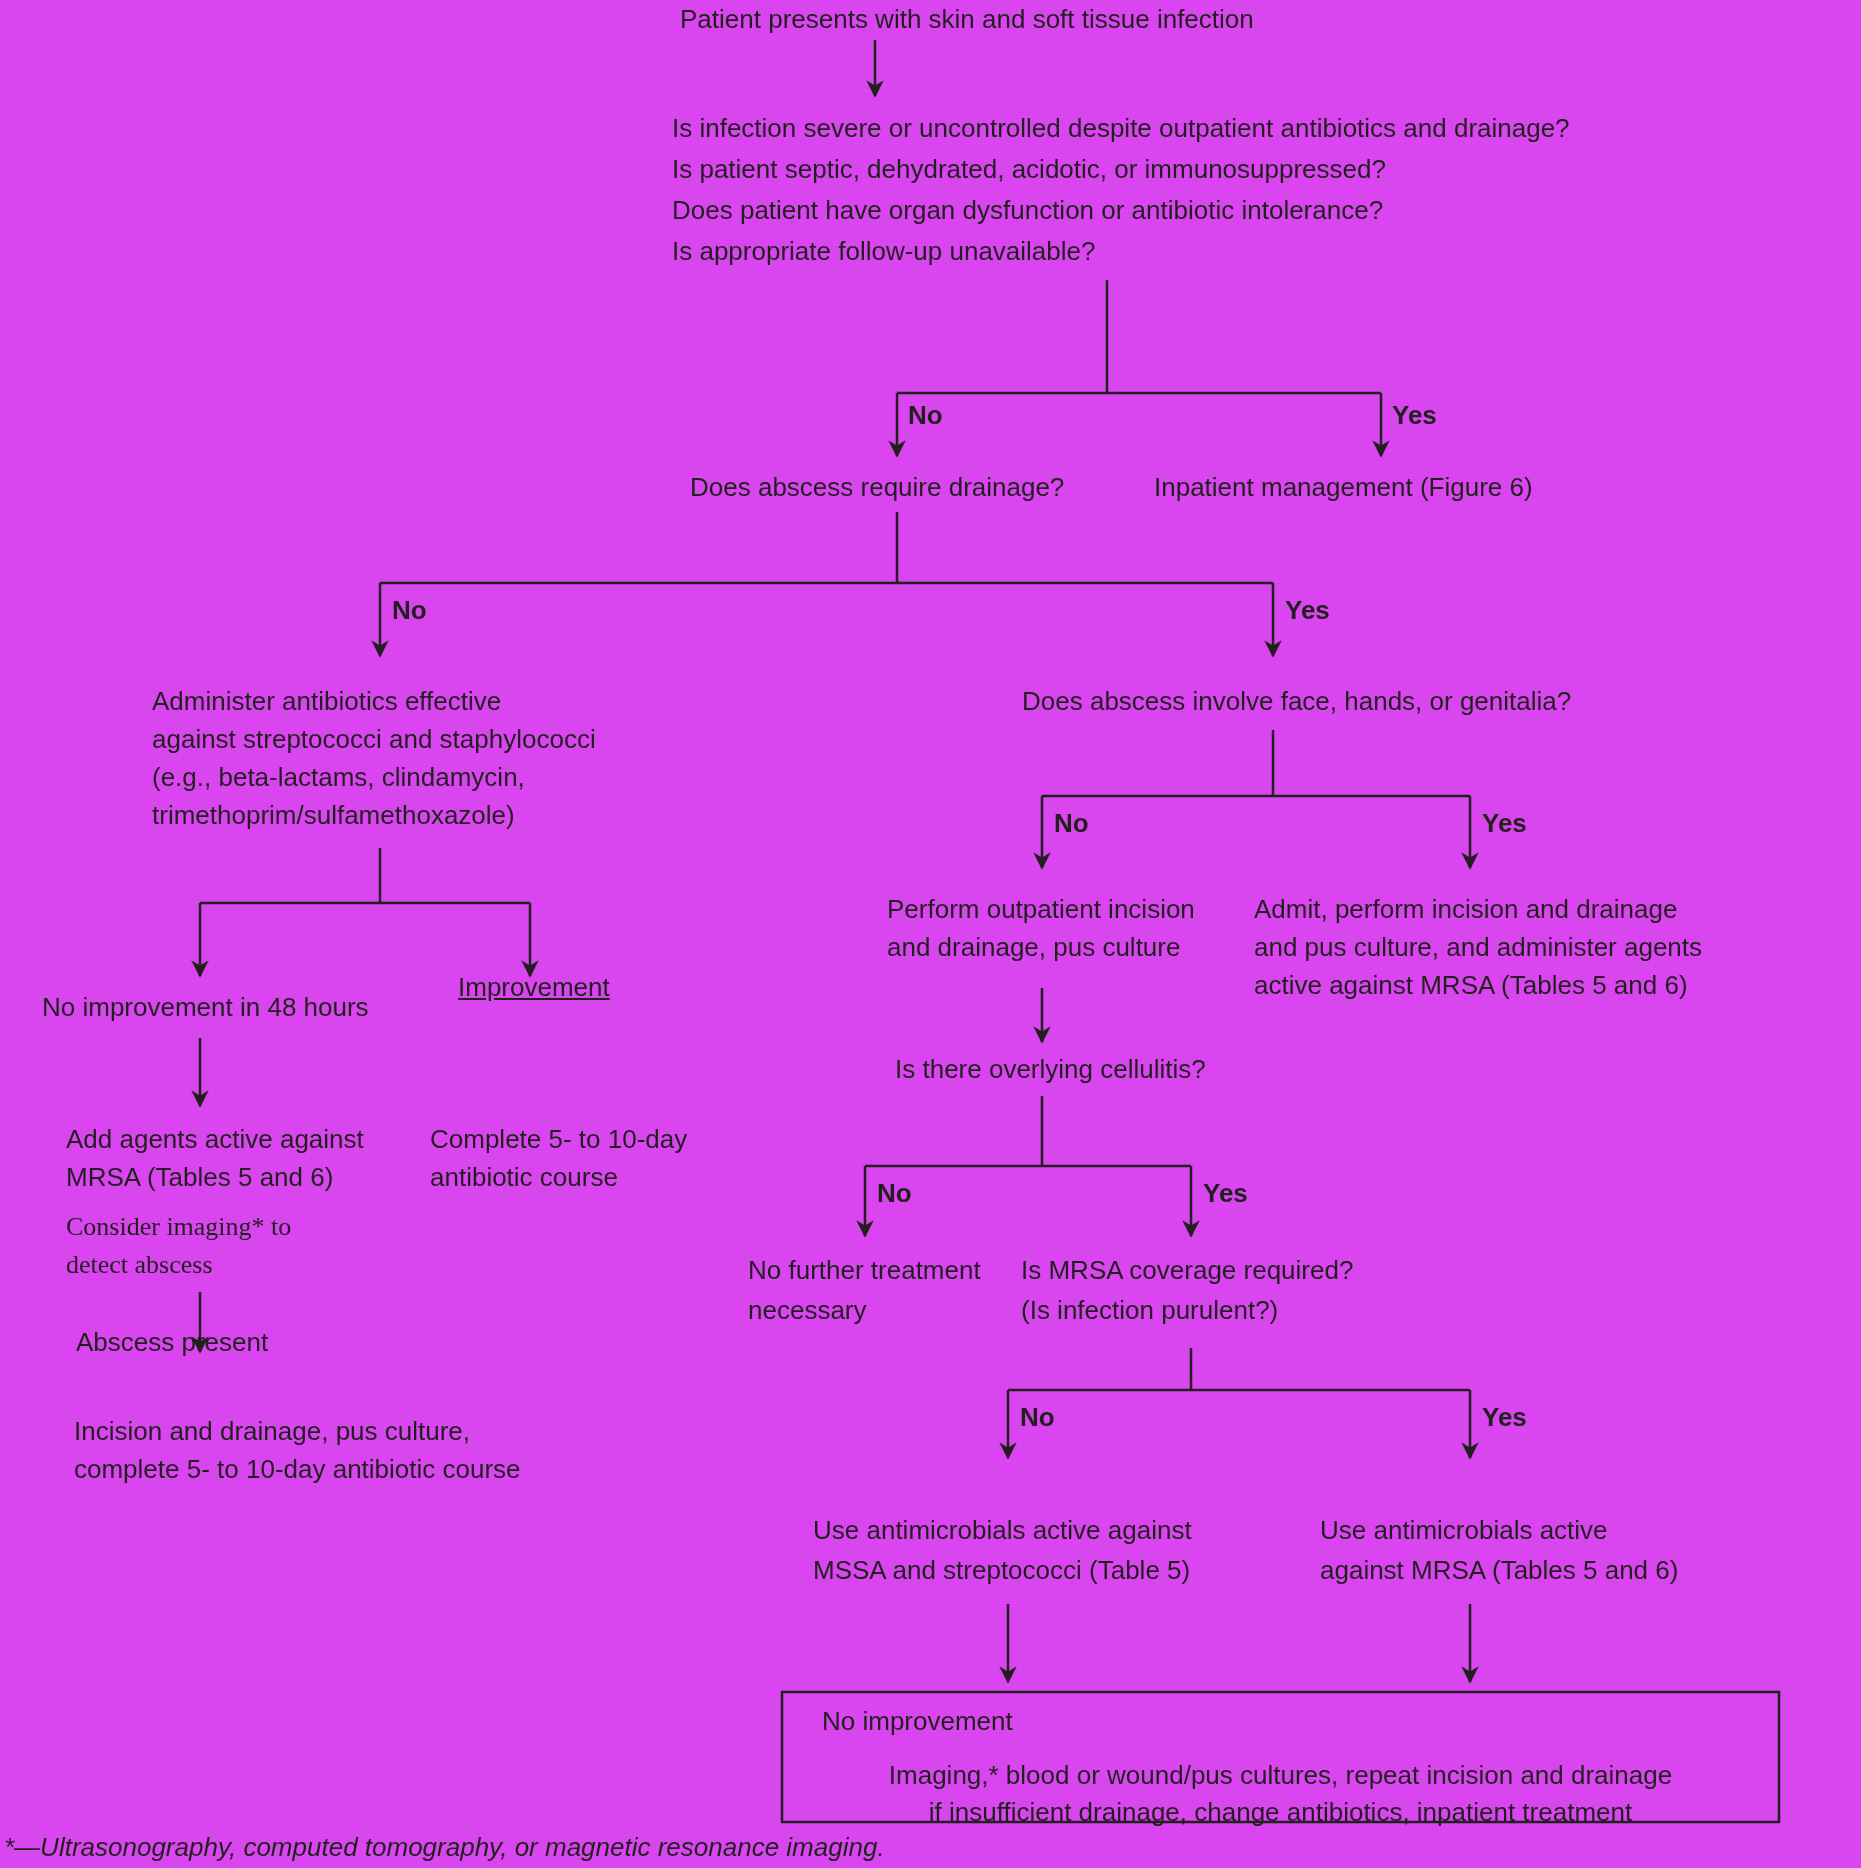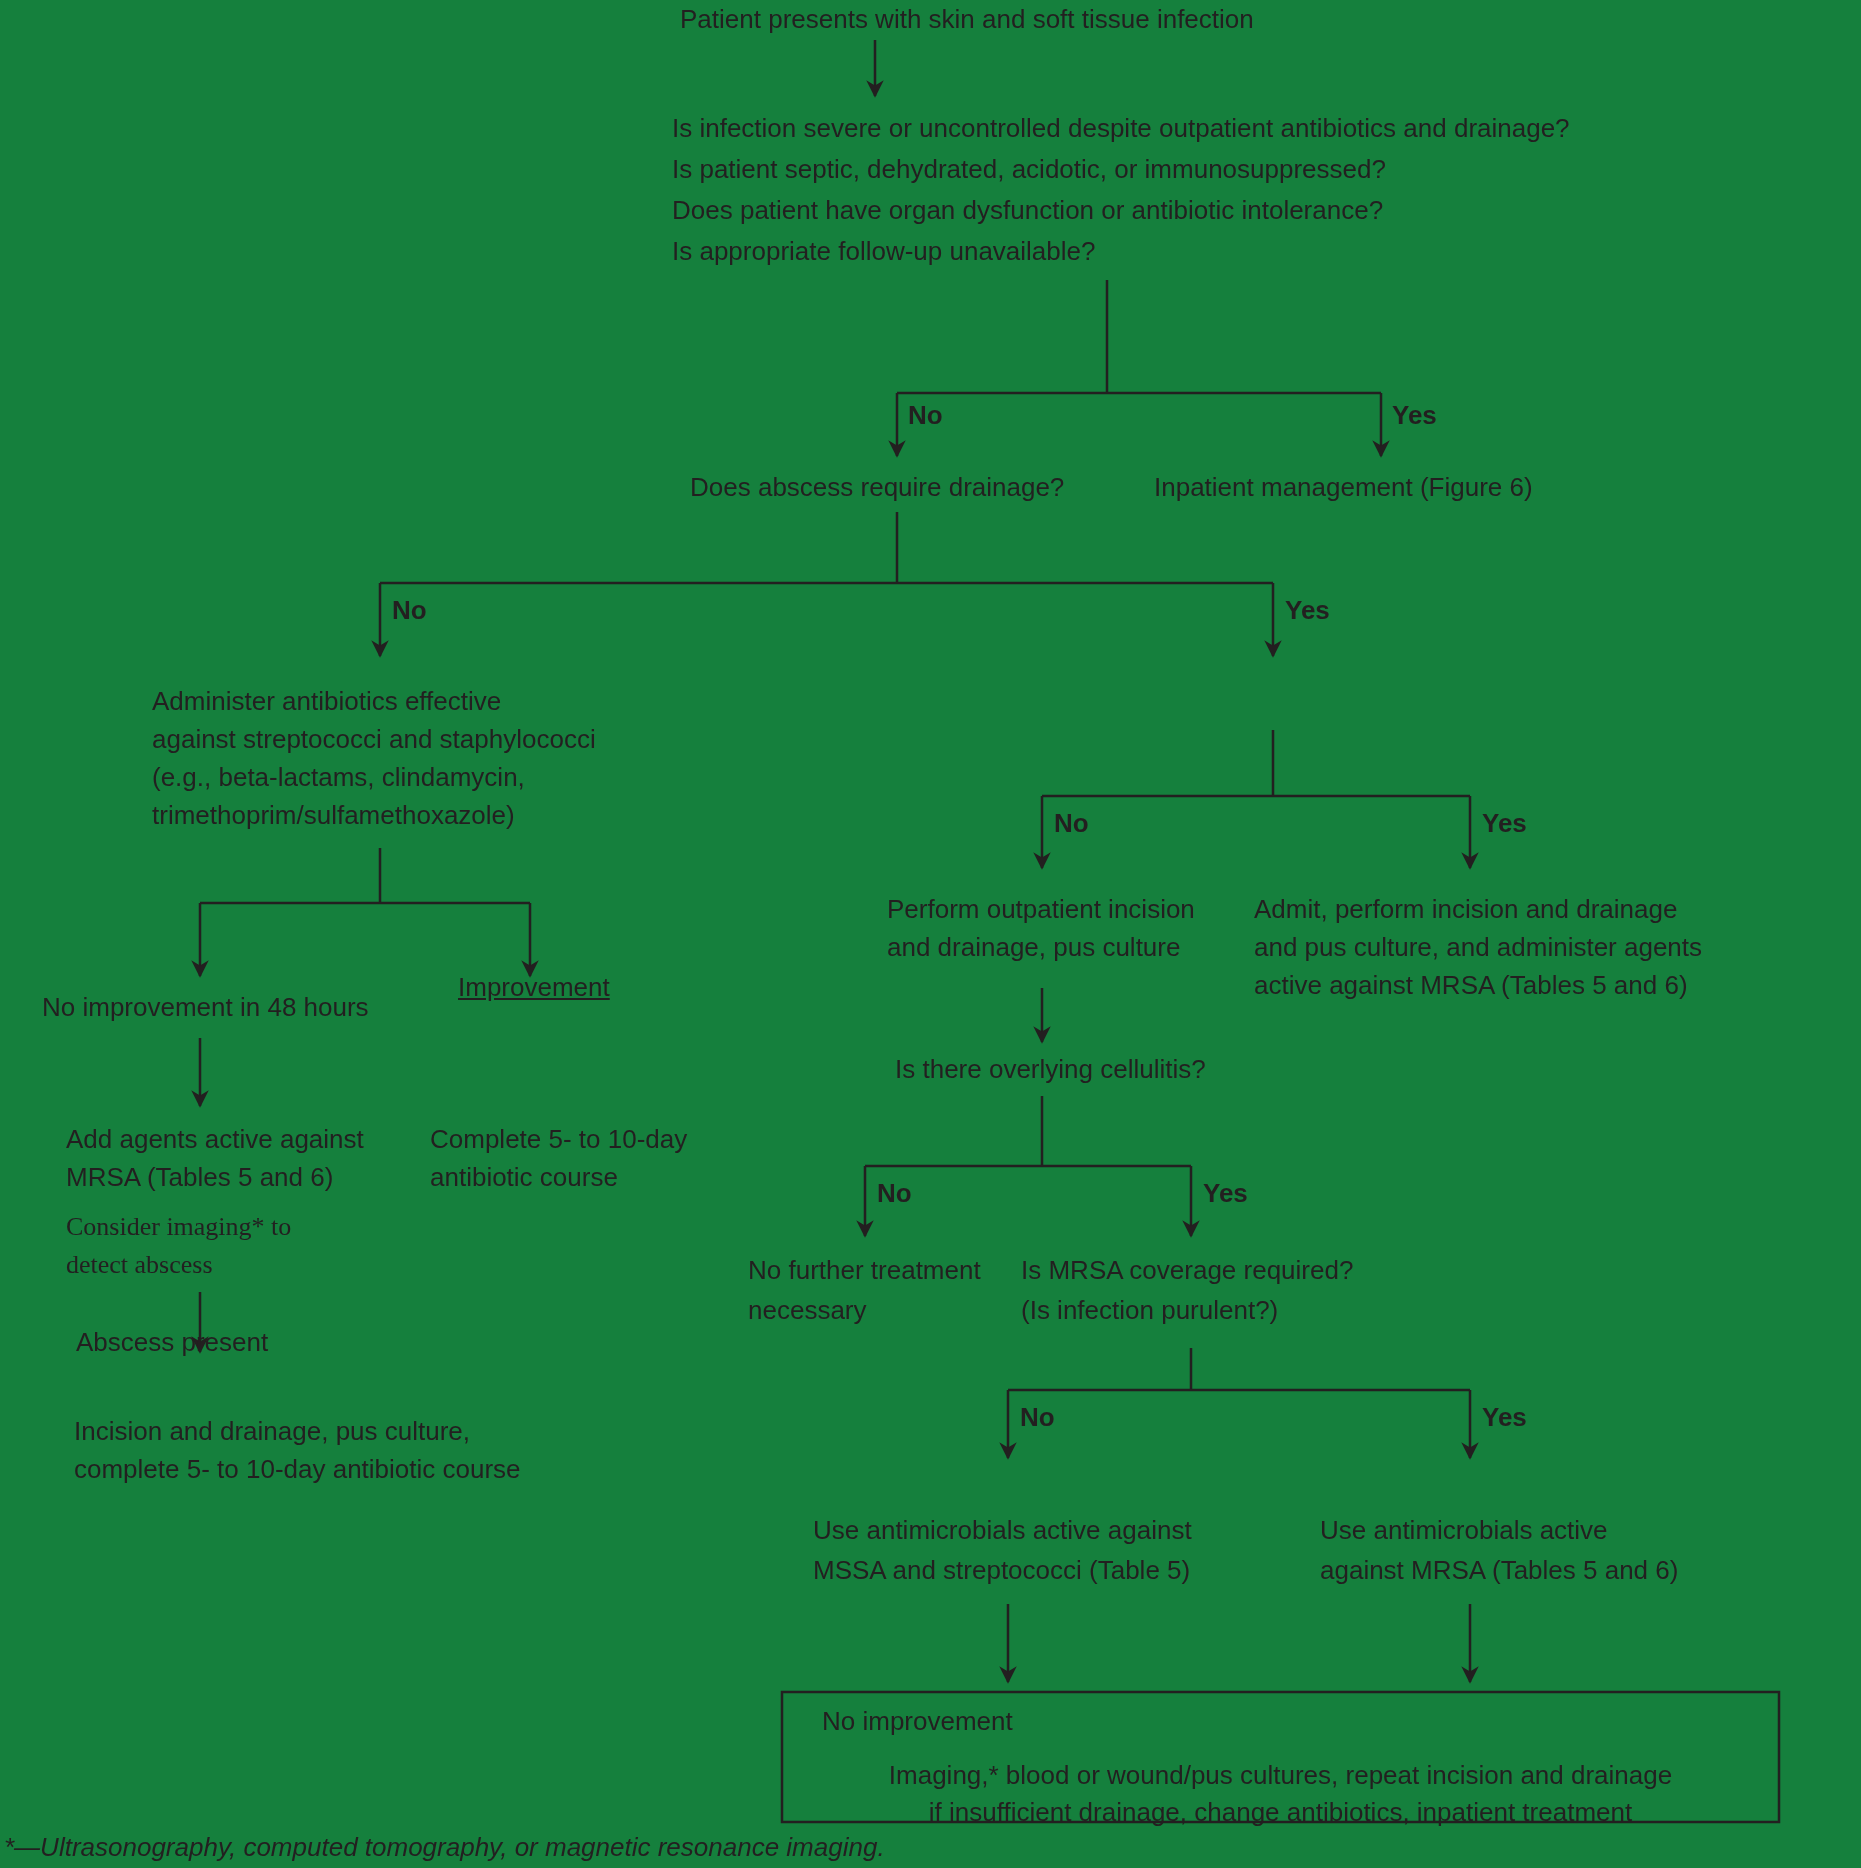--- a/index.html
+++ b/index.html
@@ -1,16 +1,16 @@
 <!DOCTYPE html>
 <html><head>
 <meta charset="utf-8">
 <style>
   html,body{margin:0;padding:0;background:#ffffff;}
-  #canvas{position:relative;width:1861px;height:1868px;background:#15803d;
+  #canvas{position:relative;width:1861px;height:1868px;background:#d946ef;
           font-family:"Liberation Sans","DejaVu Sans",sans-serif;color:#231f20;overflow:hidden;}
   #connectors{position:absolute;left:0;top:0;width:1861px;height:1868px;}
   .node{position:absolute;font-size:26px;line-height:38px;white-space:pre-line;color:#231f20;}
   .q4{line-height:41px;}
   .lbl{position:absolute;font-size:26px;color:#231f20;font-weight:bold;}
   .lh40{line-height:40px;}
   .box-title{position:absolute;font-size:26px;color:#231f20;}
   .box-body{position:absolute;text-align:center;font-size:26px;line-height:37px;white-space:pre-line;color:#231f20;}
   .footnote{position:absolute;font-size:26px;font-style:italic;color:#231f20;}
 </style>
@@ -82,20 +82,21 @@
   <div class="node" style="left:690px;top:468px;">Does abscess require drainage?</div>
   <div class="node" style="left:1154px;top:468px;">Inpatient management (Figure 6)</div>
 
   <div class="lbl" style="left:392px;top:595px;">No</div>
   <div class="lbl" style="left:1285px;top:595px;">Yes</div>
 
   <div class="node" style="left:152px;top:682px;">Administer antibiotics effective
 against streptococci and staphylococci
 (e.g., beta-lactams, clindamycin,
 trimethoprim/sulfamethoxazole)</div>
+  <div class="node" style="left:1022px;top:682px;">Does abscess involve face, hands, or genitalia?</div>
 
   <div class="node" style="left:42px;top:988px;">No improvement in 48 hours</div>
   <div class="node" style="left:458px;top:968px;text-decoration:underline;">Improvement</div>
 
   <div class="node" style="left:66px;top:1120px;">Add agents active against
 MRSA (Tables 5 and 6)</div>
   <div class="node" style="left:66px;top:1208px;font-family:Liberation Serif, serif;">Consider imaging* to
 detect abscess</div>
   <div class="node" style="left:430px;top:1120px;">Complete 5- to 10-day
 antibiotic course</div>

